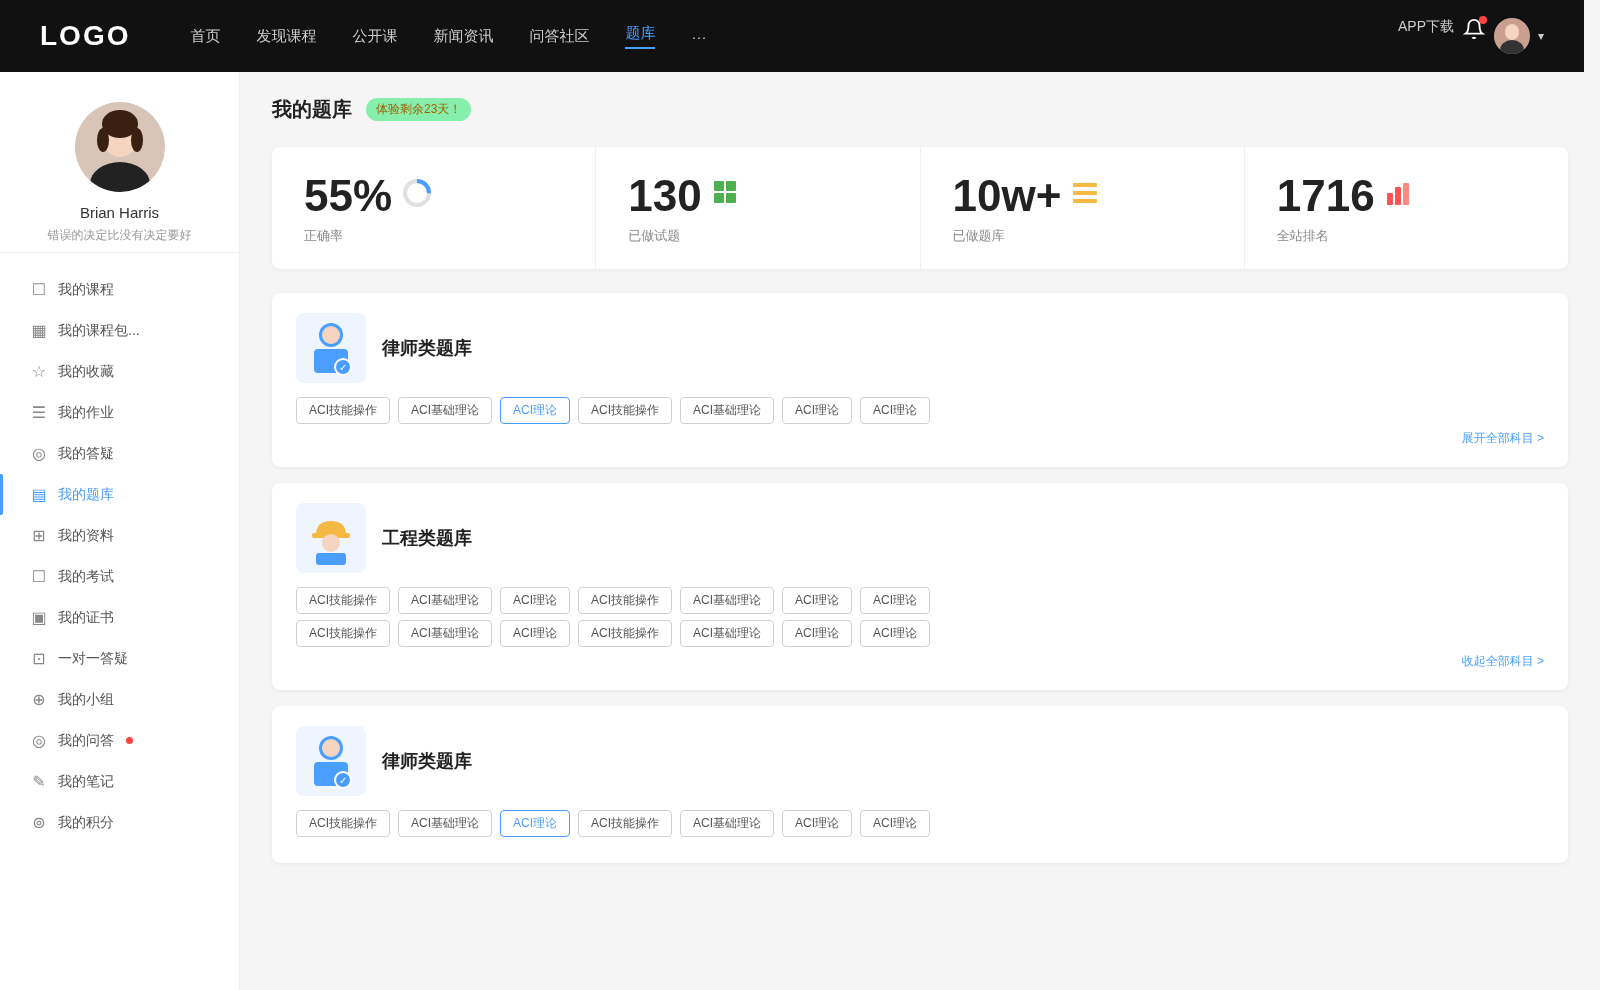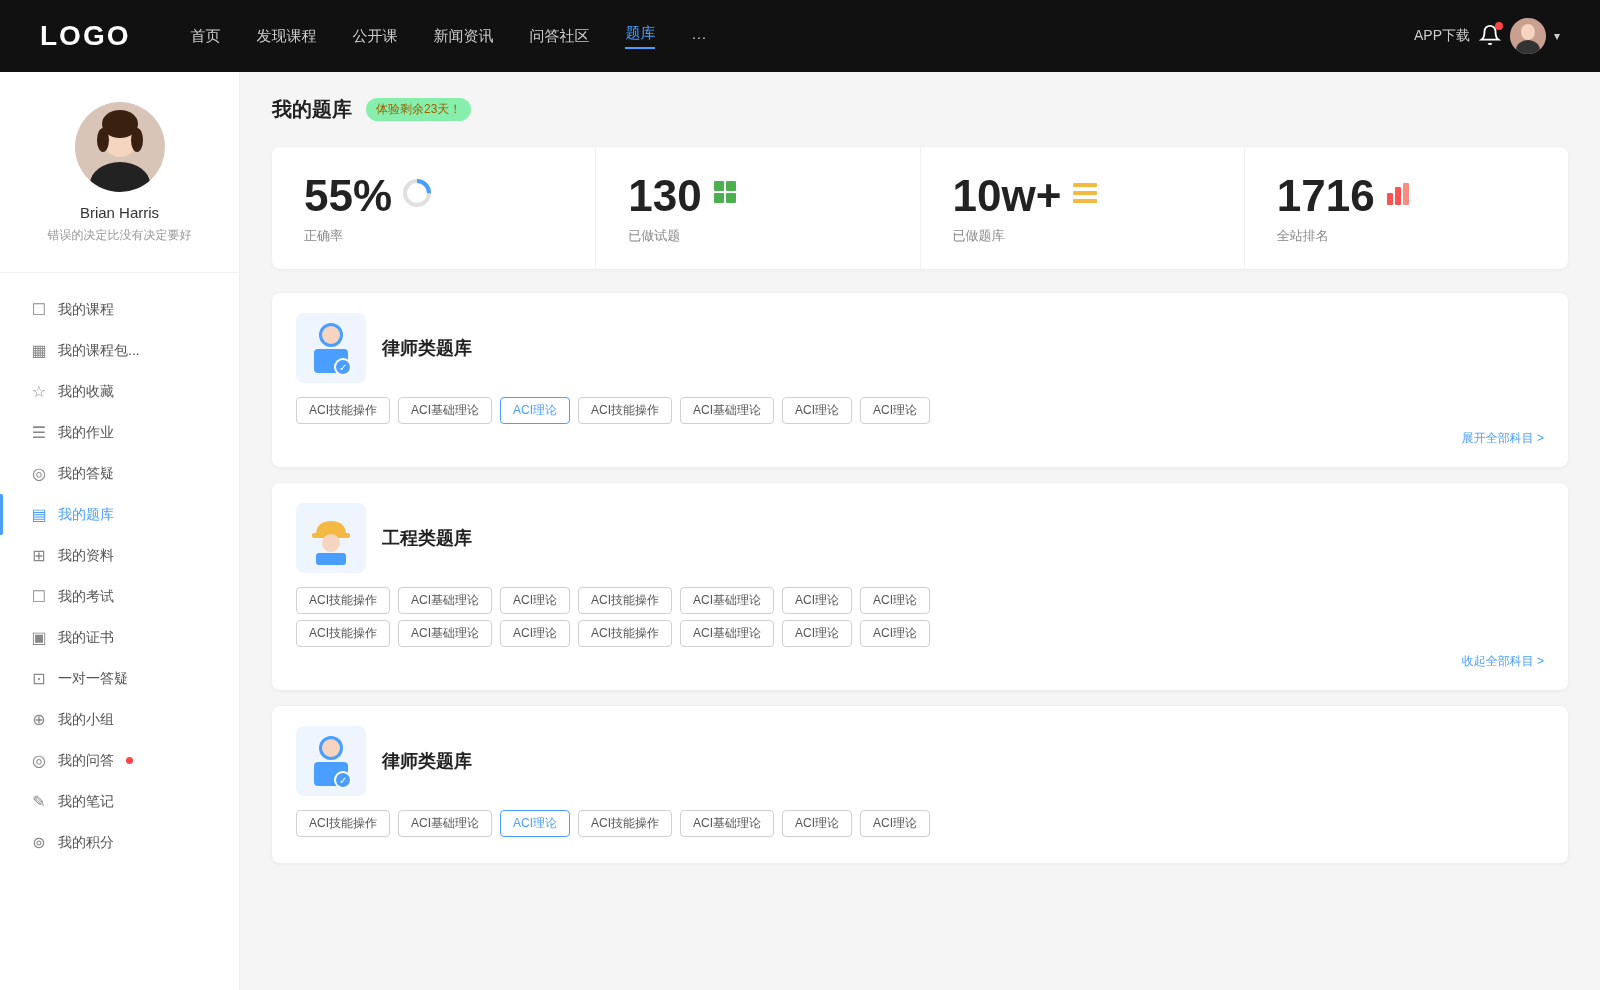--- a/index.html
+++ b/index.html
@@ -6,21 +6,21 @@
     body { font-family: -apple-system, BlinkMacSystemFont, 'PingFang SC', 'Microsoft YaHei', sans-serif; background: #f5f5f5; color: #333; font-size: 14px; }
 
     
     .navbar {
       background: #111;
       height: 72px;
       display: flex;
       align-items: center;
       padding: 0 40px;
       position: fixed;
-      top: 0; left: 0; right: 0;
+      top: 0; left: 0; right: 16px;
       z-index: 100;
     }
     .navbar-logo {
       color: #fff;
       font-size: 28px;
       font-weight: bold;
       letter-spacing: 2px;
       margin-right: 60px;
     }
     .navbar-nav {
@@ -34,21 +34,20 @@
       font-size: 15px;
       cursor: pointer;
     }
     .nav-item.active {
       color: #4A9EFF;
       border-bottom: 2px solid #4A9EFF;
       padding-bottom: 4px;
     }
     .navbar-right {
       display: flex;
-      align-items: center;
       gap: 9px;
     }
     .app-download {
       color: #ccc;
       font-size: 14px;
       cursor: pointer;
     }
     .bell-icon {
       position: relative;
       cursor: pointer;
@@ -90,21 +89,21 @@
       padding: 30px 0 20px;
       flex-shrink: 0;
       position: fixed;
       top: 72px;
       bottom: 0;
       left: 0;
       overflow-y: auto;
     }
     .sidebar-profile {
       text-align: center;
-      padding: 0 20px 28px;
+      padding: 0 20px 8px;
       border-bottom: 1px solid #f0f0f0;
       margin-bottom: 16px;
     }
     .profile-avatar {
       width: 90px; height: 90px;
       border-radius: 50%;
       margin: 0 auto 12px;
       overflow: hidden;
       background: #e0e0e0;
       display: flex; align-items: center; justify-content: center;

